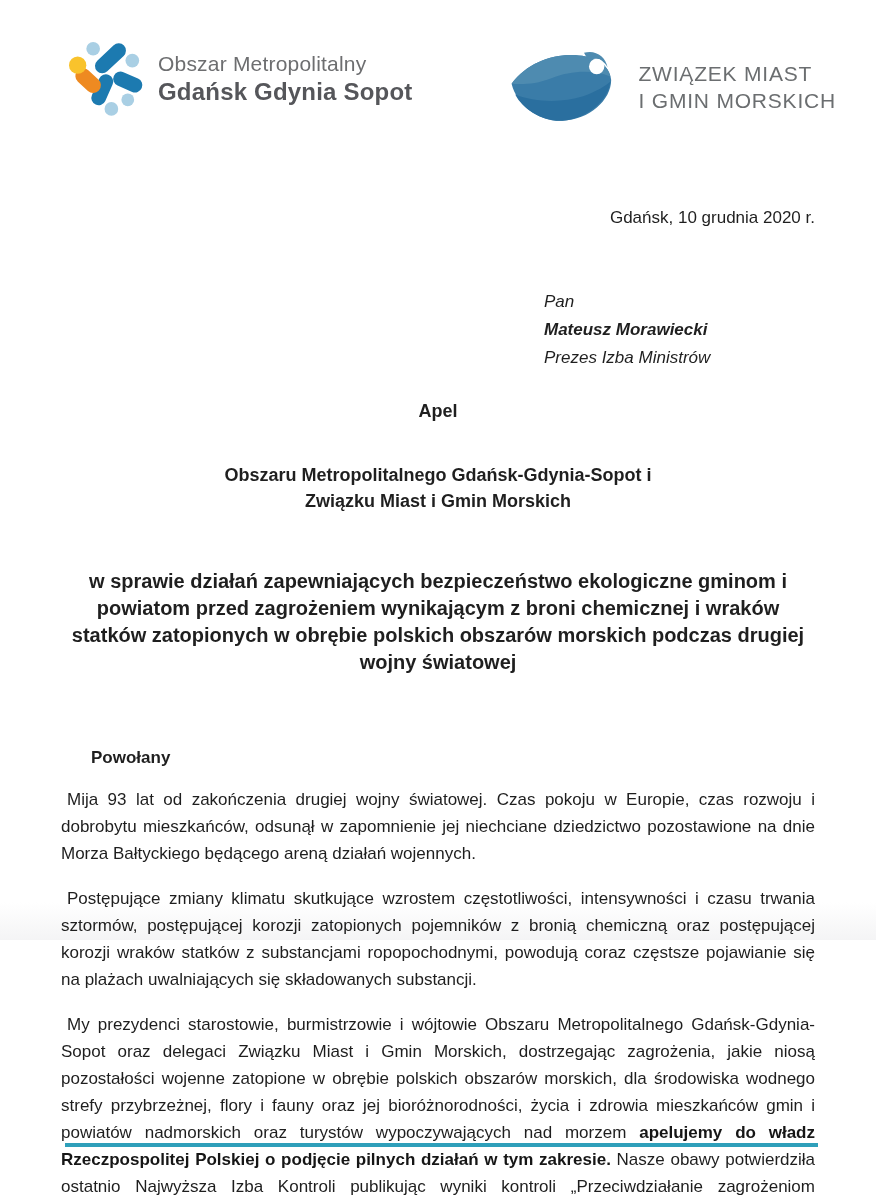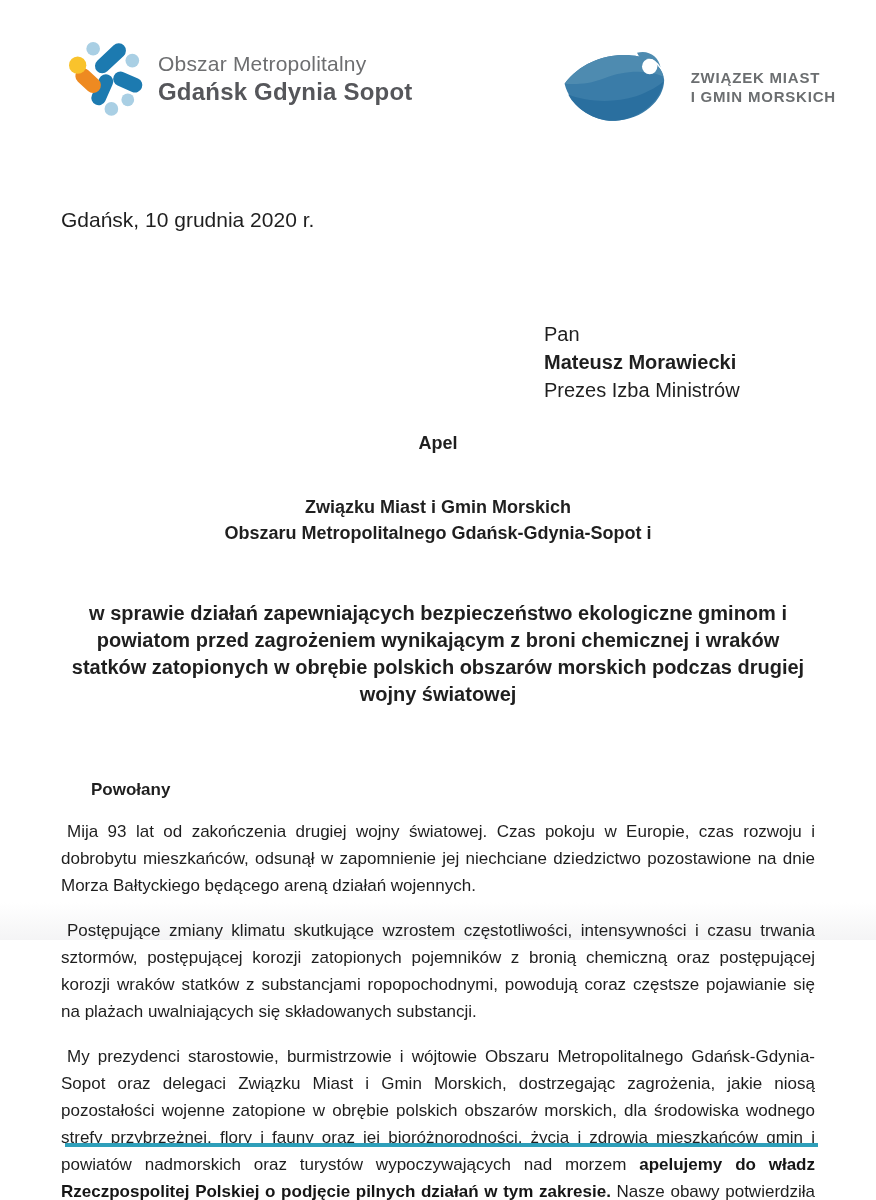--- a/index.html
+++ b/index.html
@@ -23,33 +23,35 @@
     justify-content:space-between;
     align-items:flex-start;
     padding:36px 40px 0 64px;
   }
   .logo{display:flex;align-items:center;}
   .logo-left .logo-text{margin-left:12px;line-height:1.25;}
   .logo-left .lt1{font-size:21px;color:#6d6e70;font-weight:400;letter-spacing:.2px;}
   .logo-left .lt2{font-size:24px;color:#55565a;font-weight:700;letter-spacing:.2px;}
   .logo-right{margin-top:6px;}
   .logo-right .logo-text{margin-left:14px;line-height:1.3;}
-  .logo-right .rt{font-size:15px;color:#6b6e70;font-weight:700;letter-spacing:.8px;}
+  .logo-right .rt{font-size:21px;color:#6b6e70;font-weight:400;letter-spacing:.8px;}
 
   
   .dateline{
     margin-top:76px;
-    font-size:21px;
+    text-align:right;
+    font-size:17px;
     color:#1f1f1f;
   }
   .recipient{
-    margin-top:88px;
+    margin-top:60px;
     margin-left:483px;
-    font-size:20px;
+    font-size:17px;
     line-height:28px;
+    font-style:italic;
   }
   .recipient .name{font-weight:700;}
 
   .title{
     margin-top:29px;
     text-align:center;
     font-size:18px;
     font-weight:700;
   }
   .subtitle{
@@ -143,22 +145,22 @@
 
     <div class="recipient">
       <div>Pan</div>
       <div class="name">Mateusz Morawiecki</div>
       <div>Prezes Izba Ministrów</div>
     </div>
 
     <div class="title">Apel</div>
 
     <div class="subtitle">
+      <div>Obszaru Metropolitalnego Gdańsk-Gdynia-Sopot i</div>
       <div>Związku Miast i Gmin Morskich</div>
-      <div>Obszaru Metropolitalnego Gdańsk-Gdynia-Sopot i</div>
     </div>
 
     <div class="subject">w sprawie działań zapewniających bezpieczeństwo ekologiczne gminom i powiatom przed zagrożeniem wynikającym z broni chemicznej i wraków statków zatopionych w obrębie polskich obszarów morskich podczas drugiej wojny światowej</div>
 
     <div class="section-heading">Powołany</div>
 
     <p class="para">Mija 93 lat od zakończenia drugiej wojny światowej. Czas pokoju w Europie, czas rozwoju i dobrobytu mieszkańców, odsunął w zapomnienie jej niechciane dziedzictwo pozostawione na dnie Morza Bałtyckiego będącego areną działań wojennych.</p>
 
     <p class="para">Postępujące zmiany klimatu skutkujące wzrostem częstotliwości, intensywności i czasu trwania sztormów, postępującej korozji zatopionych pojemników z bronią chemiczną oraz postępującej korozji wraków statków z substancjami ropopochodnymi, powodują coraz częstsze pojawianie się na plażach uwalniających się składowanych substancji.</p>
 

